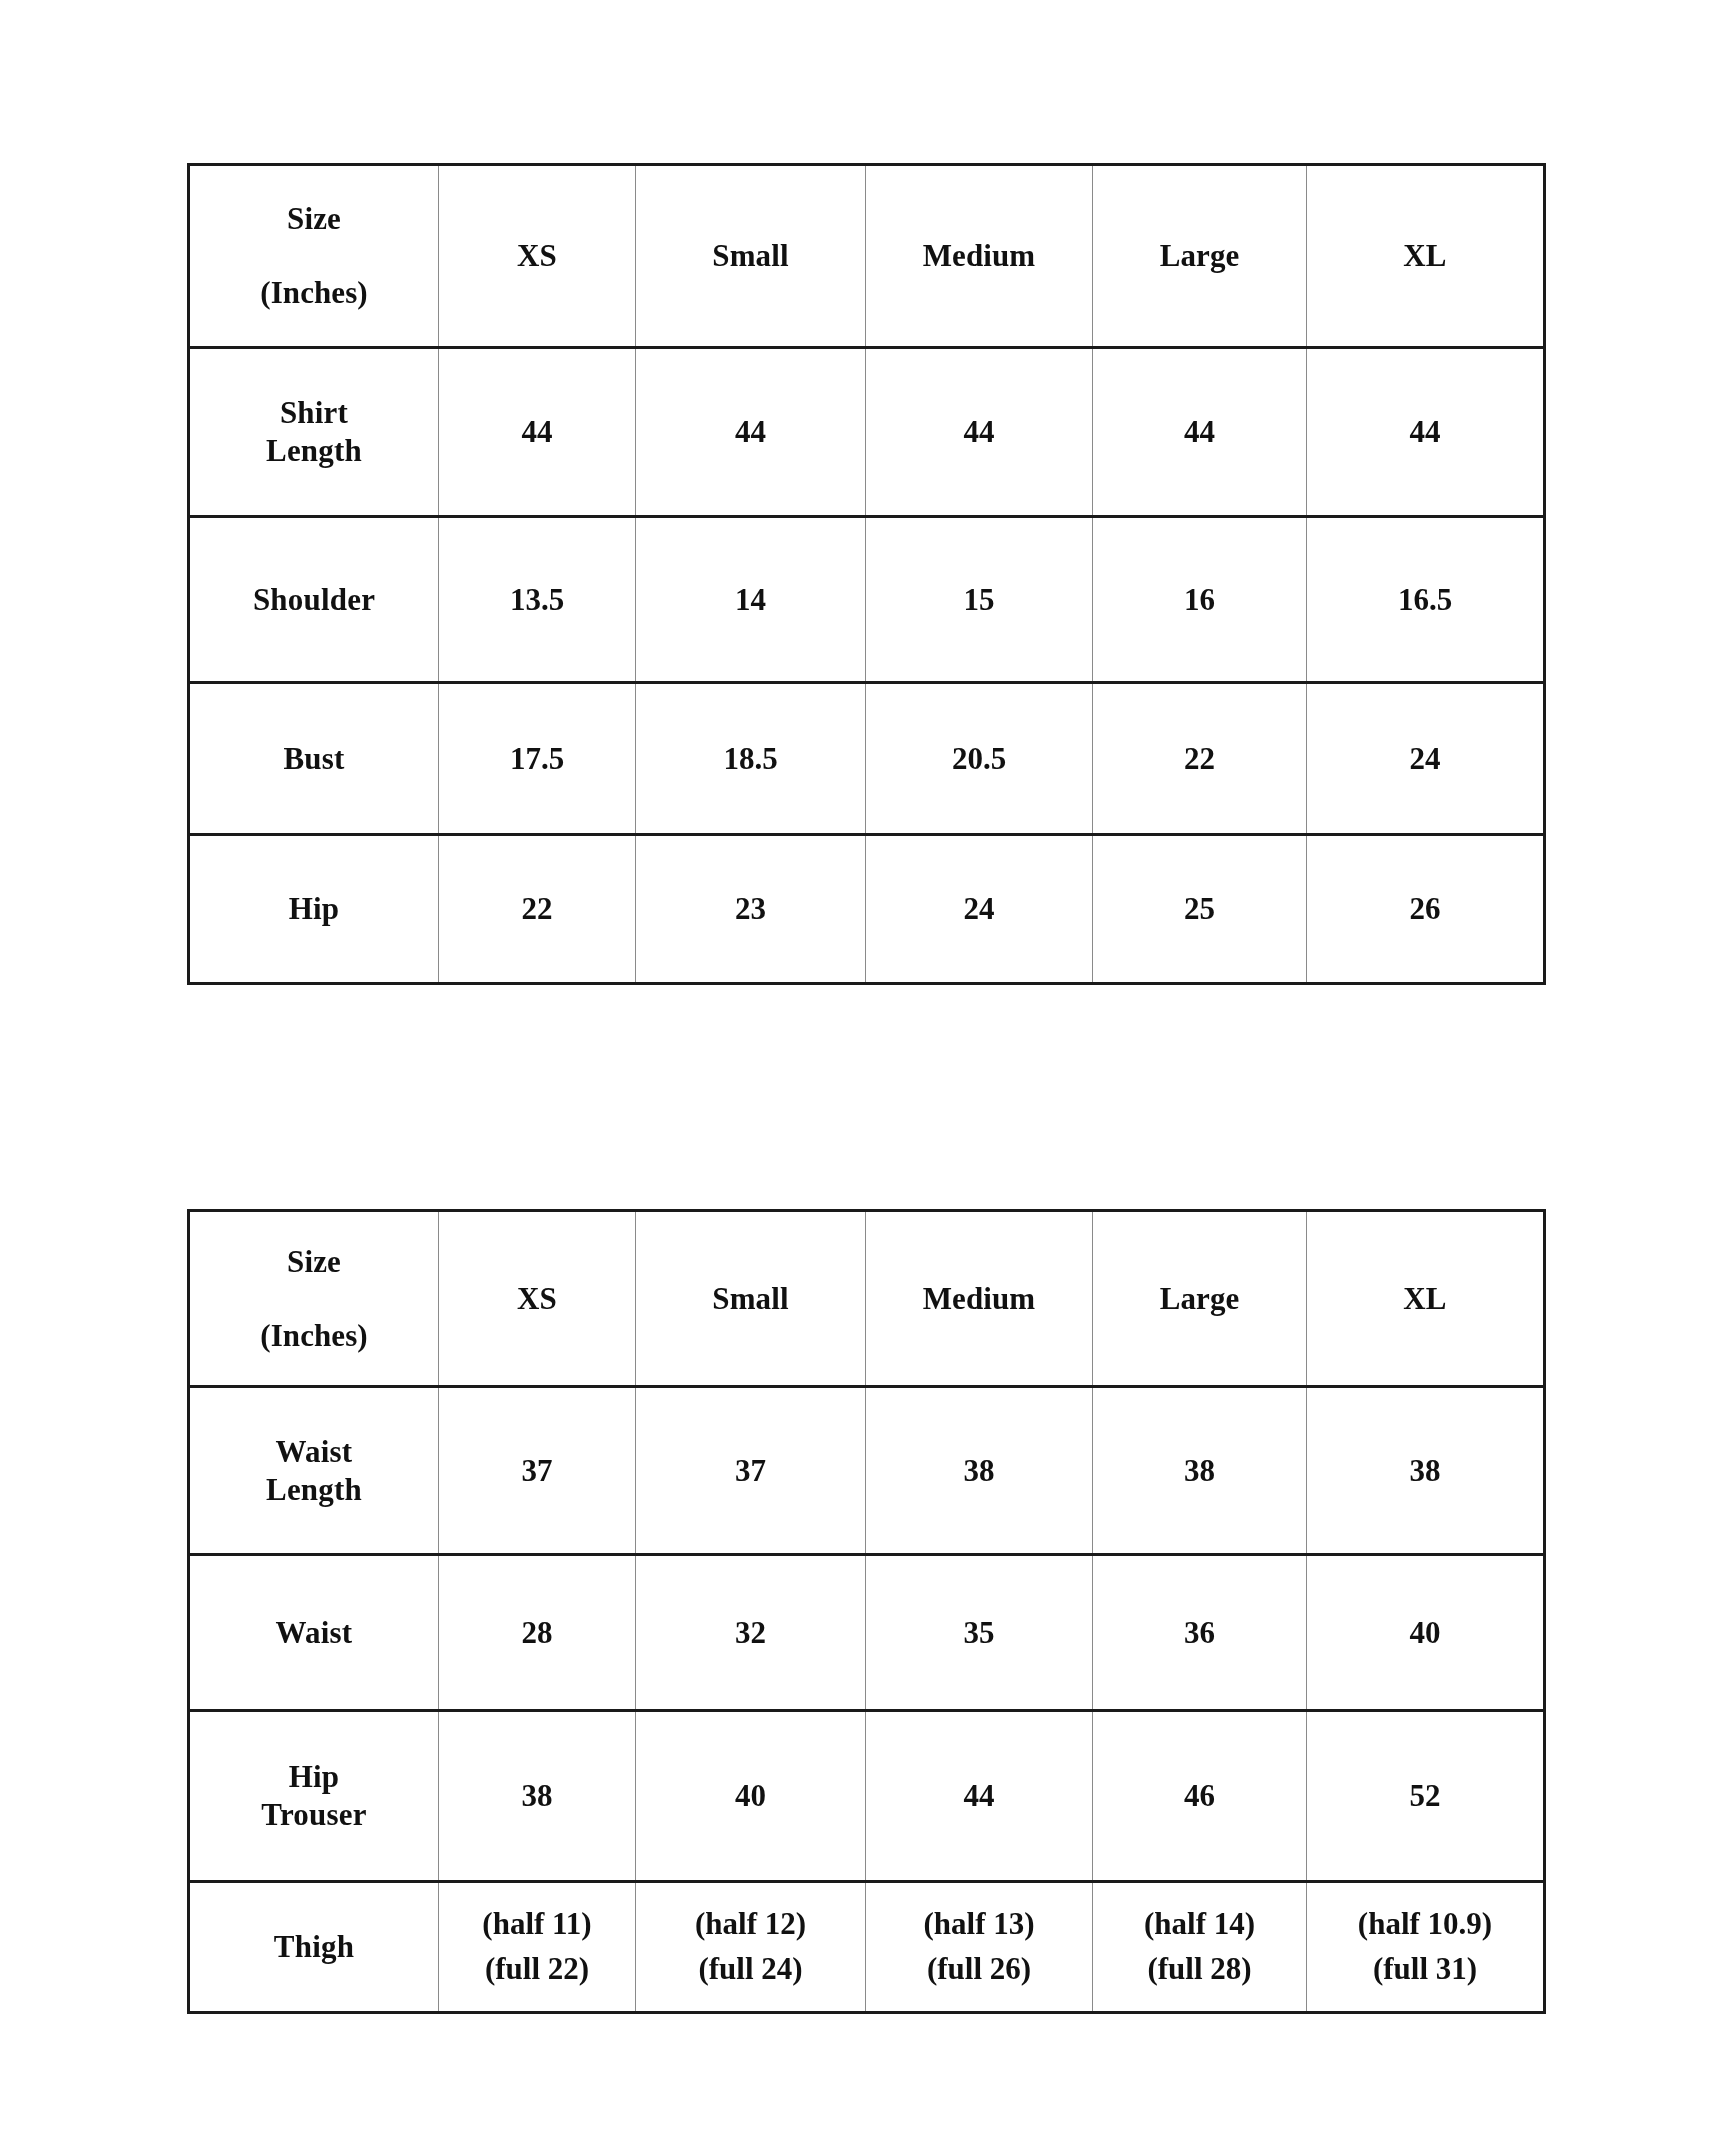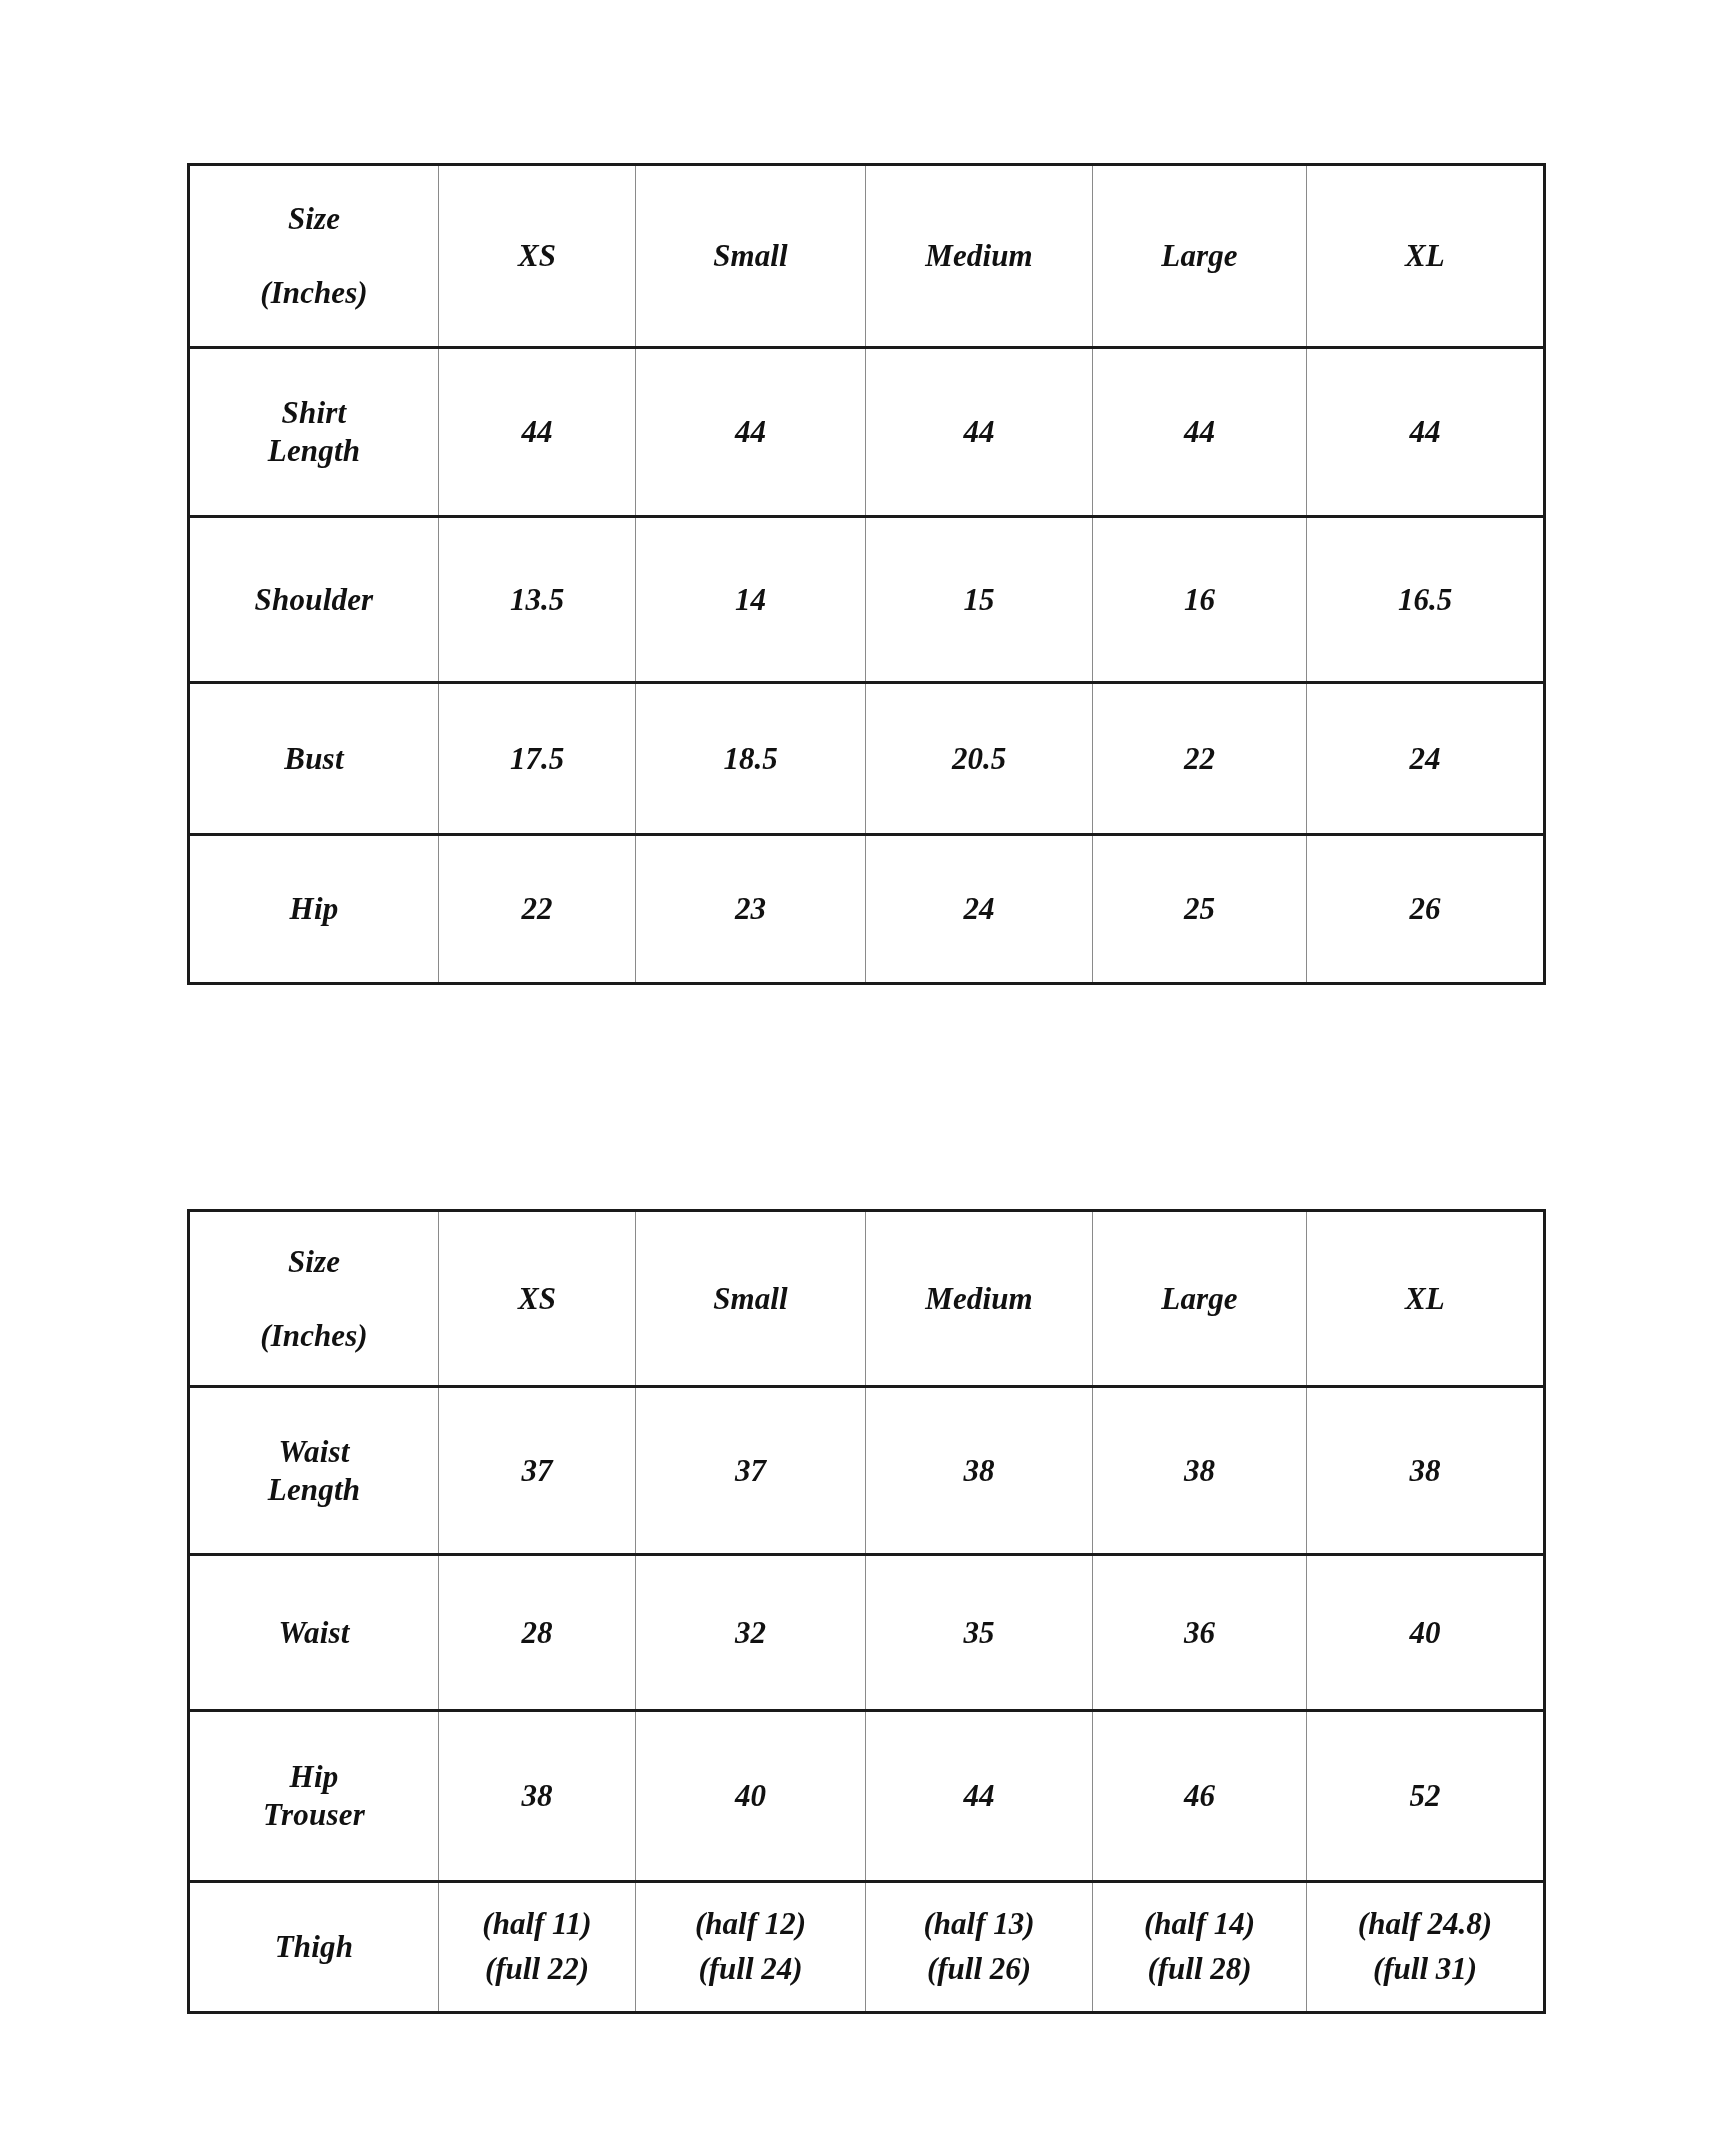--- a/index.html
+++ b/index.html
@@ -25,21 +25,20 @@
     background: #ffffff;
   }
 
   
   .size-table {
     position: absolute;
     border-collapse: collapse;
     table-layout: fixed;
     background: #eab308;
     border: 3.7px solid #1a1a1a;
-    font-style: italic;
   }
 
   .size-table td,
   .size-table th {
     border-right: 1.9px solid #8a8a8a;
     border-bottom: 3.7px solid #1a1a1a;
     text-align: center;
     vertical-align: middle;
     font-weight: bold;
     font-size: 31px;
@@ -267,21 +266,21 @@
         </td>
         <td class="val-cell">
           <span class="v-line">(half 13)</span>
           <span class="v-line">(full 26)</span>
         </td>
         <td class="val-cell">
           <span class="v-line">(half 14)</span>
           <span class="v-line">(full 28)</span>
         </td>
         <td class="val-cell">
-          <span class="v-line">(half 24.8)</span>
+          <span class="v-line">(half 10.9)</span>
           <span class="v-line">(full 31)</span>
         </td>
       </tr>
     </tbody>
   </table>
 
 </div>
 
 
 </body></html>

